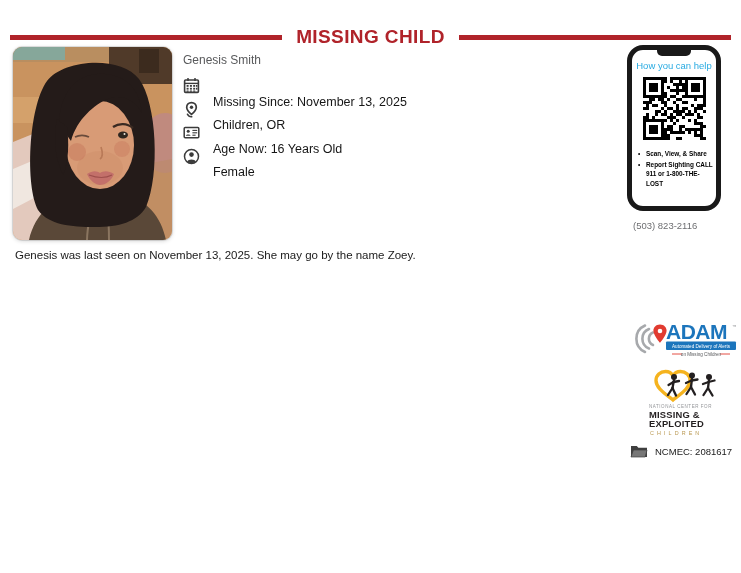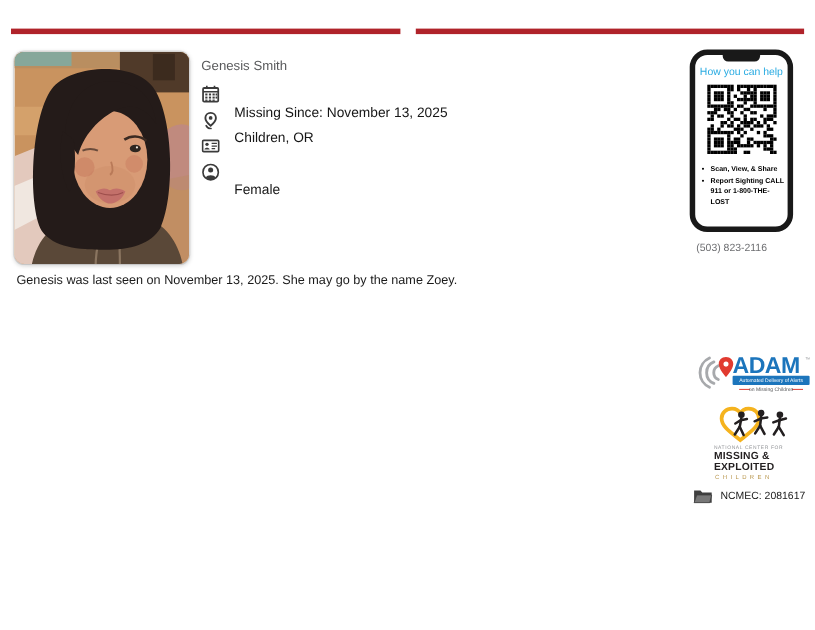--- a/index.html
+++ b/index.html
@@ -59,20 +59,21 @@
   .case-text { font-size:9.5px; color:#1a1a1a; }
   svg text { font-family:"Liberation Sans", sans-serif; }
 </style>
 </head>
 <body>
 
 <div class="poster">
 
   <div class="header">
     <div class="rule"></div>
+    <h1 class="title">MISSING CHILD</h1>
     <div class="rule"></div>
   </div>
 
   <div class="photo">
     <svg width="159" height="193" viewBox="0 0 159 193">
       <rect width="159" height="193" fill="#C9935F"></rect>
       <rect width="159" height="15" fill="#B98E60"></rect>
       <rect x="0" y="0" width="52" height="13" fill="#86A79A"></rect>
       <rect x="96" y="0" width="63" height="37" fill="#503A29"></rect>
       <rect x="126" y="2" width="20" height="24" fill="#3C2B1E"></rect>
@@ -148,20 +149,21 @@
 
       <div class="row">
         <svg viewBox="0 0 17 17">
           <rect x="1.2" y="3.6" width="14.6" height="10.2" rx="1" fill="none" stroke="#3b3b3b" stroke-width="1.5"></rect>
           <circle cx="5.2" cy="7.2" r="1.5" fill="#3b3b3b"></circle>
           <path d="M2.8 11.8 C3.2 9.9 7.2 9.9 7.6 11.8 Z" fill="#3b3b3b"></path>
           <line x1="9.4" y1="6.4" x2="14.2" y2="6.4" stroke="#3b3b3b" stroke-width="1.1"></line>
           <line x1="9.4" y1="8.8" x2="14.2" y2="8.8" stroke="#3b3b3b" stroke-width="1.1"></line>
           <line x1="9.4" y1="11.2" x2="12.6" y2="11.2" stroke="#3b3b3b" stroke-width="1.1"></line>
         </svg>
+        <span class="row-text">Age Now: 16 Years Old</span>
       </div>
 
       <div class="row">
         <svg viewBox="0 0 17 17">
           <circle cx="8.5" cy="8.5" r="7" fill="none" stroke="#3b3b3b" stroke-width="1.5"></circle>
           <circle cx="8.5" cy="6.6" r="2.3" fill="#3b3b3b"></circle>
           <path d="M4.2 13.6 C4.9 10.7 12.1 10.7 12.8 13.6 C11.6 14.8 10.1 15.4 8.5 15.4 C6.9 15.4 5.4 14.8 4.2 13.6 Z" fill="#3b3b3b"></path>
         </svg>
         <span class="row-text">Female</span>
       </div>

